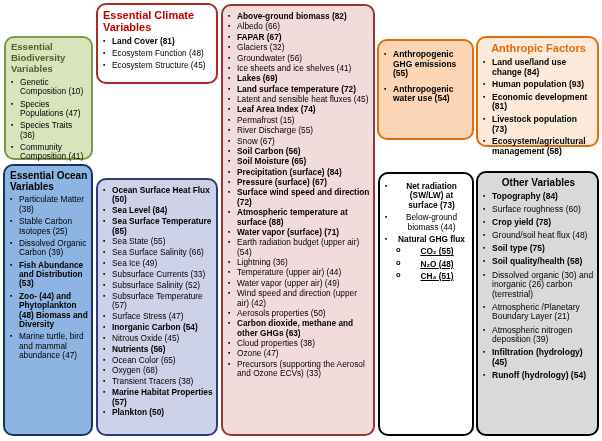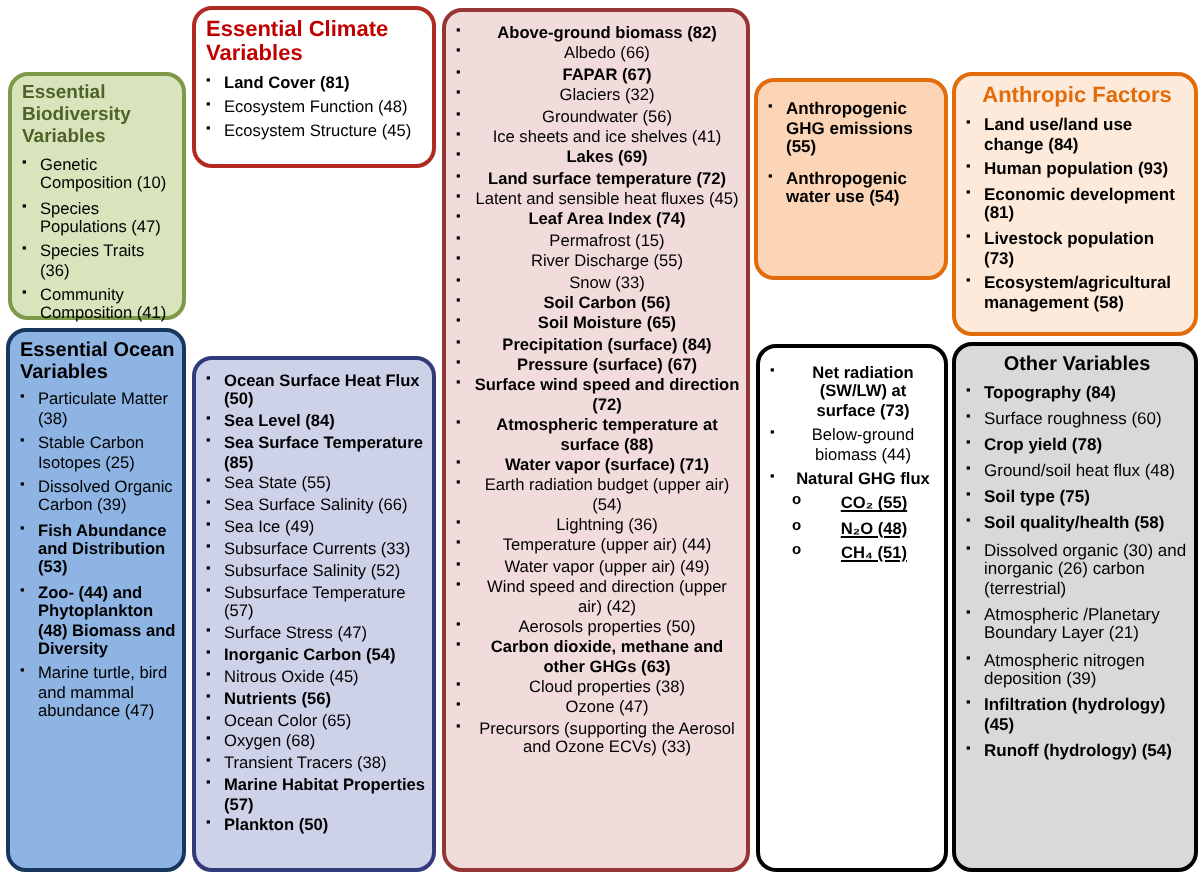--- a/index.html
+++ b/index.html
@@ -17,27 +17,27 @@
   .vlist li.sub::before { content:"o"; font-size:7.5px; top:-1px; }
 
   .ebv { left:4px; top:36px; width:89px; height:124px; background:var(--ebv_fill); border-color:var(--ebv_border); border-width:2px; }
   .ebv .box-title { color:var(--ebv_title); font-size:9.5px; line-height:1.15; }
   .ebv li { margin-bottom:3px; }
 
   .ecv-hdr { left:96px; top:3px; width:122px; height:81px; background:var(--ecv_hdr_fill); border-color:var(--ecv_hdr_border); border-width:2.5px; }
   .ecv-hdr .box-title { color:var(--ecv_hdr_title); font-size:11px; line-height:1.1; margin-bottom:4px; }
   .ecv-hdr li { margin-bottom:2.5px; }
 
-  .ecv-main { left:221px; top:4px; width:154px; height:432px; background:var(--ecv_fill); border-color:var(--ecv_border); border-width:2.5px; padding-top:6px;text-align:center; }
+  .ecv-main { left:221px; top:4px; width:154px; height:432px; background:var(--ecv_fill); border-color:var(--ecv_border); border-width:2.5px; padding-top:6px; }
   .ecv-main li { margin-bottom:1px; }
 
   .anth { left:377px; top:39px; width:97px; height:101px; background:var(--anth_fill); border-color:var(--anth_border); border-width:2px; padding-top:9px; }
   .anth li { margin-bottom:6px; font-size:8.5px; }
 
-  .af { left:476px; top:36px; width:123px; height:132px; background:var(--af_fill); border-color:var(--af_border); border-width:2px; }
+  .af { left:476px; top:36px; width:123px; height:111px; background:var(--af_fill); border-color:var(--af_border); border-width:2px; }
   .af .box-title { color:var(--af_title); font-size:11px; text-align:center; margin-bottom:4px; }
   .af li { margin-bottom:3px; font-size:8.5px; }
 
   .eov { left:3px; top:164px; width:90px; height:272px; background:var(--eov_fill); border-color:var(--eov_border); border-width:2.5px; }
   .eov .box-title { color:#000; font-size:10px; line-height:1.12; }
   .eov li { margin-bottom:3px; }
 
   .ocean { left:96px; top:178px; width:122px; height:258px; background:var(--ocean_fill); border-color:var(--ocean_border); border-width:2.5px; padding-top:6px; }
   .ocean li { margin-bottom:1.5px; }
 
@@ -79,21 +79,21 @@
         <li class="bold">FAPAR (67)</li>
         <li class="">Glaciers (32)</li>
         <li class="">Groundwater (56)</li>
         <li class="">Ice sheets and ice shelves (41)</li>
         <li class="bold">Lakes (69)</li>
         <li class="bold">Land surface temperature (72)</li>
         <li class="">Latent and sensible heat fluxes (45)</li>
         <li class="bold">Leaf Area Index (74)</li>
         <li class="">Permafrost (15)</li>
         <li class="">River Discharge (55)</li>
-        <li class="">Snow (33)</li>
+        <li class="">Snow (67)</li>
         <li class="bold">Soil Carbon (56)</li>
         <li class="bold">Soil Moisture (65)</li>
         <li class="bold">Precipitation (surface) (84)</li>
         <li class="bold">Pressure (surface) (67)</li>
         <li class="bold">Surface wind speed and direction (72)</li>
         <li class="bold">Atmospheric temperature at surface (88)</li>
         <li class="bold">Water vapor (surface) (71)</li>
         <li class="">Earth radiation budget (upper air) (54)</li>
         <li class="">Lightning (36)</li>
         <li class="">Temperature (upper air) (44)</li>

